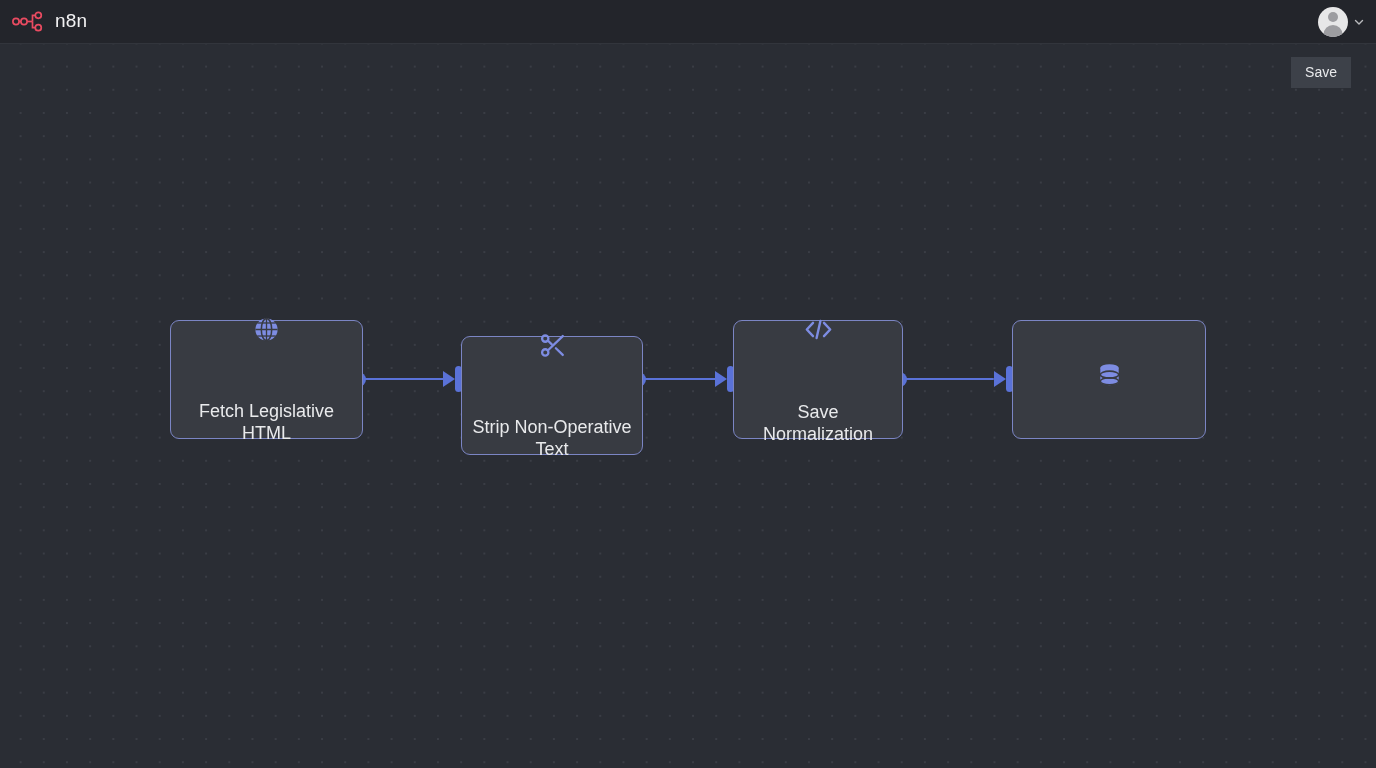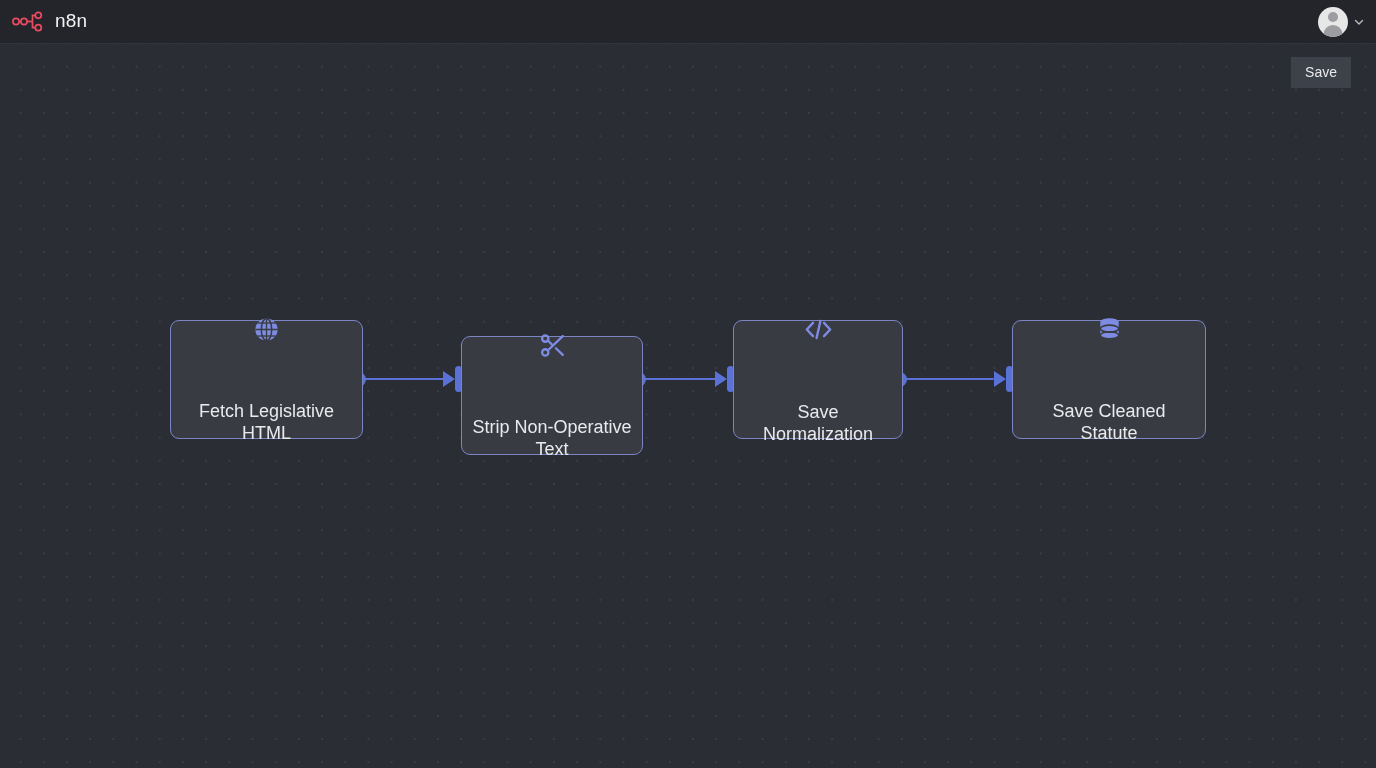--- a/index.html
+++ b/index.html
@@ -260,18 +260,16 @@
     <div class="node" style="left:1012px; top:276px; width:194px; height:119px;">
       <span class="node-icon">
         <svg width="29" height="29" viewBox="0 0 24 24">
           <ellipse cx="12" cy="5.6" rx="7.6" ry="3.0" fill="#7d8ce2"></ellipse>
           <path d="M4.4 5.6 V11.0 C4.4 12.66 7.8 14.0 12 14.0 S19.6 12.66 19.6 11.0 V5.6 Z" fill="#7d8ce2"></path>
           <path d="M4.4 11.6 V17.0 C4.4 18.66 7.8 20.0 12 20.0 S19.6 18.66 19.6 17.0 V11.6 Z" fill="#7d8ce2"></path>
           <ellipse cx="12" cy="11.3" rx="7.6" ry="2.9" fill="none" stroke="#383b42" stroke-width="1.35"></ellipse>
           <ellipse cx="12" cy="16.8" rx="7.6" ry="2.9" fill="none" stroke="#383b42" stroke-width="1.35"></ellipse>
         </svg>
       </span>
-      <span class="node-label">Save Cleaned
-Statute</span>
     </div>
 
   </div>
 </div>
 
 </body></html>

